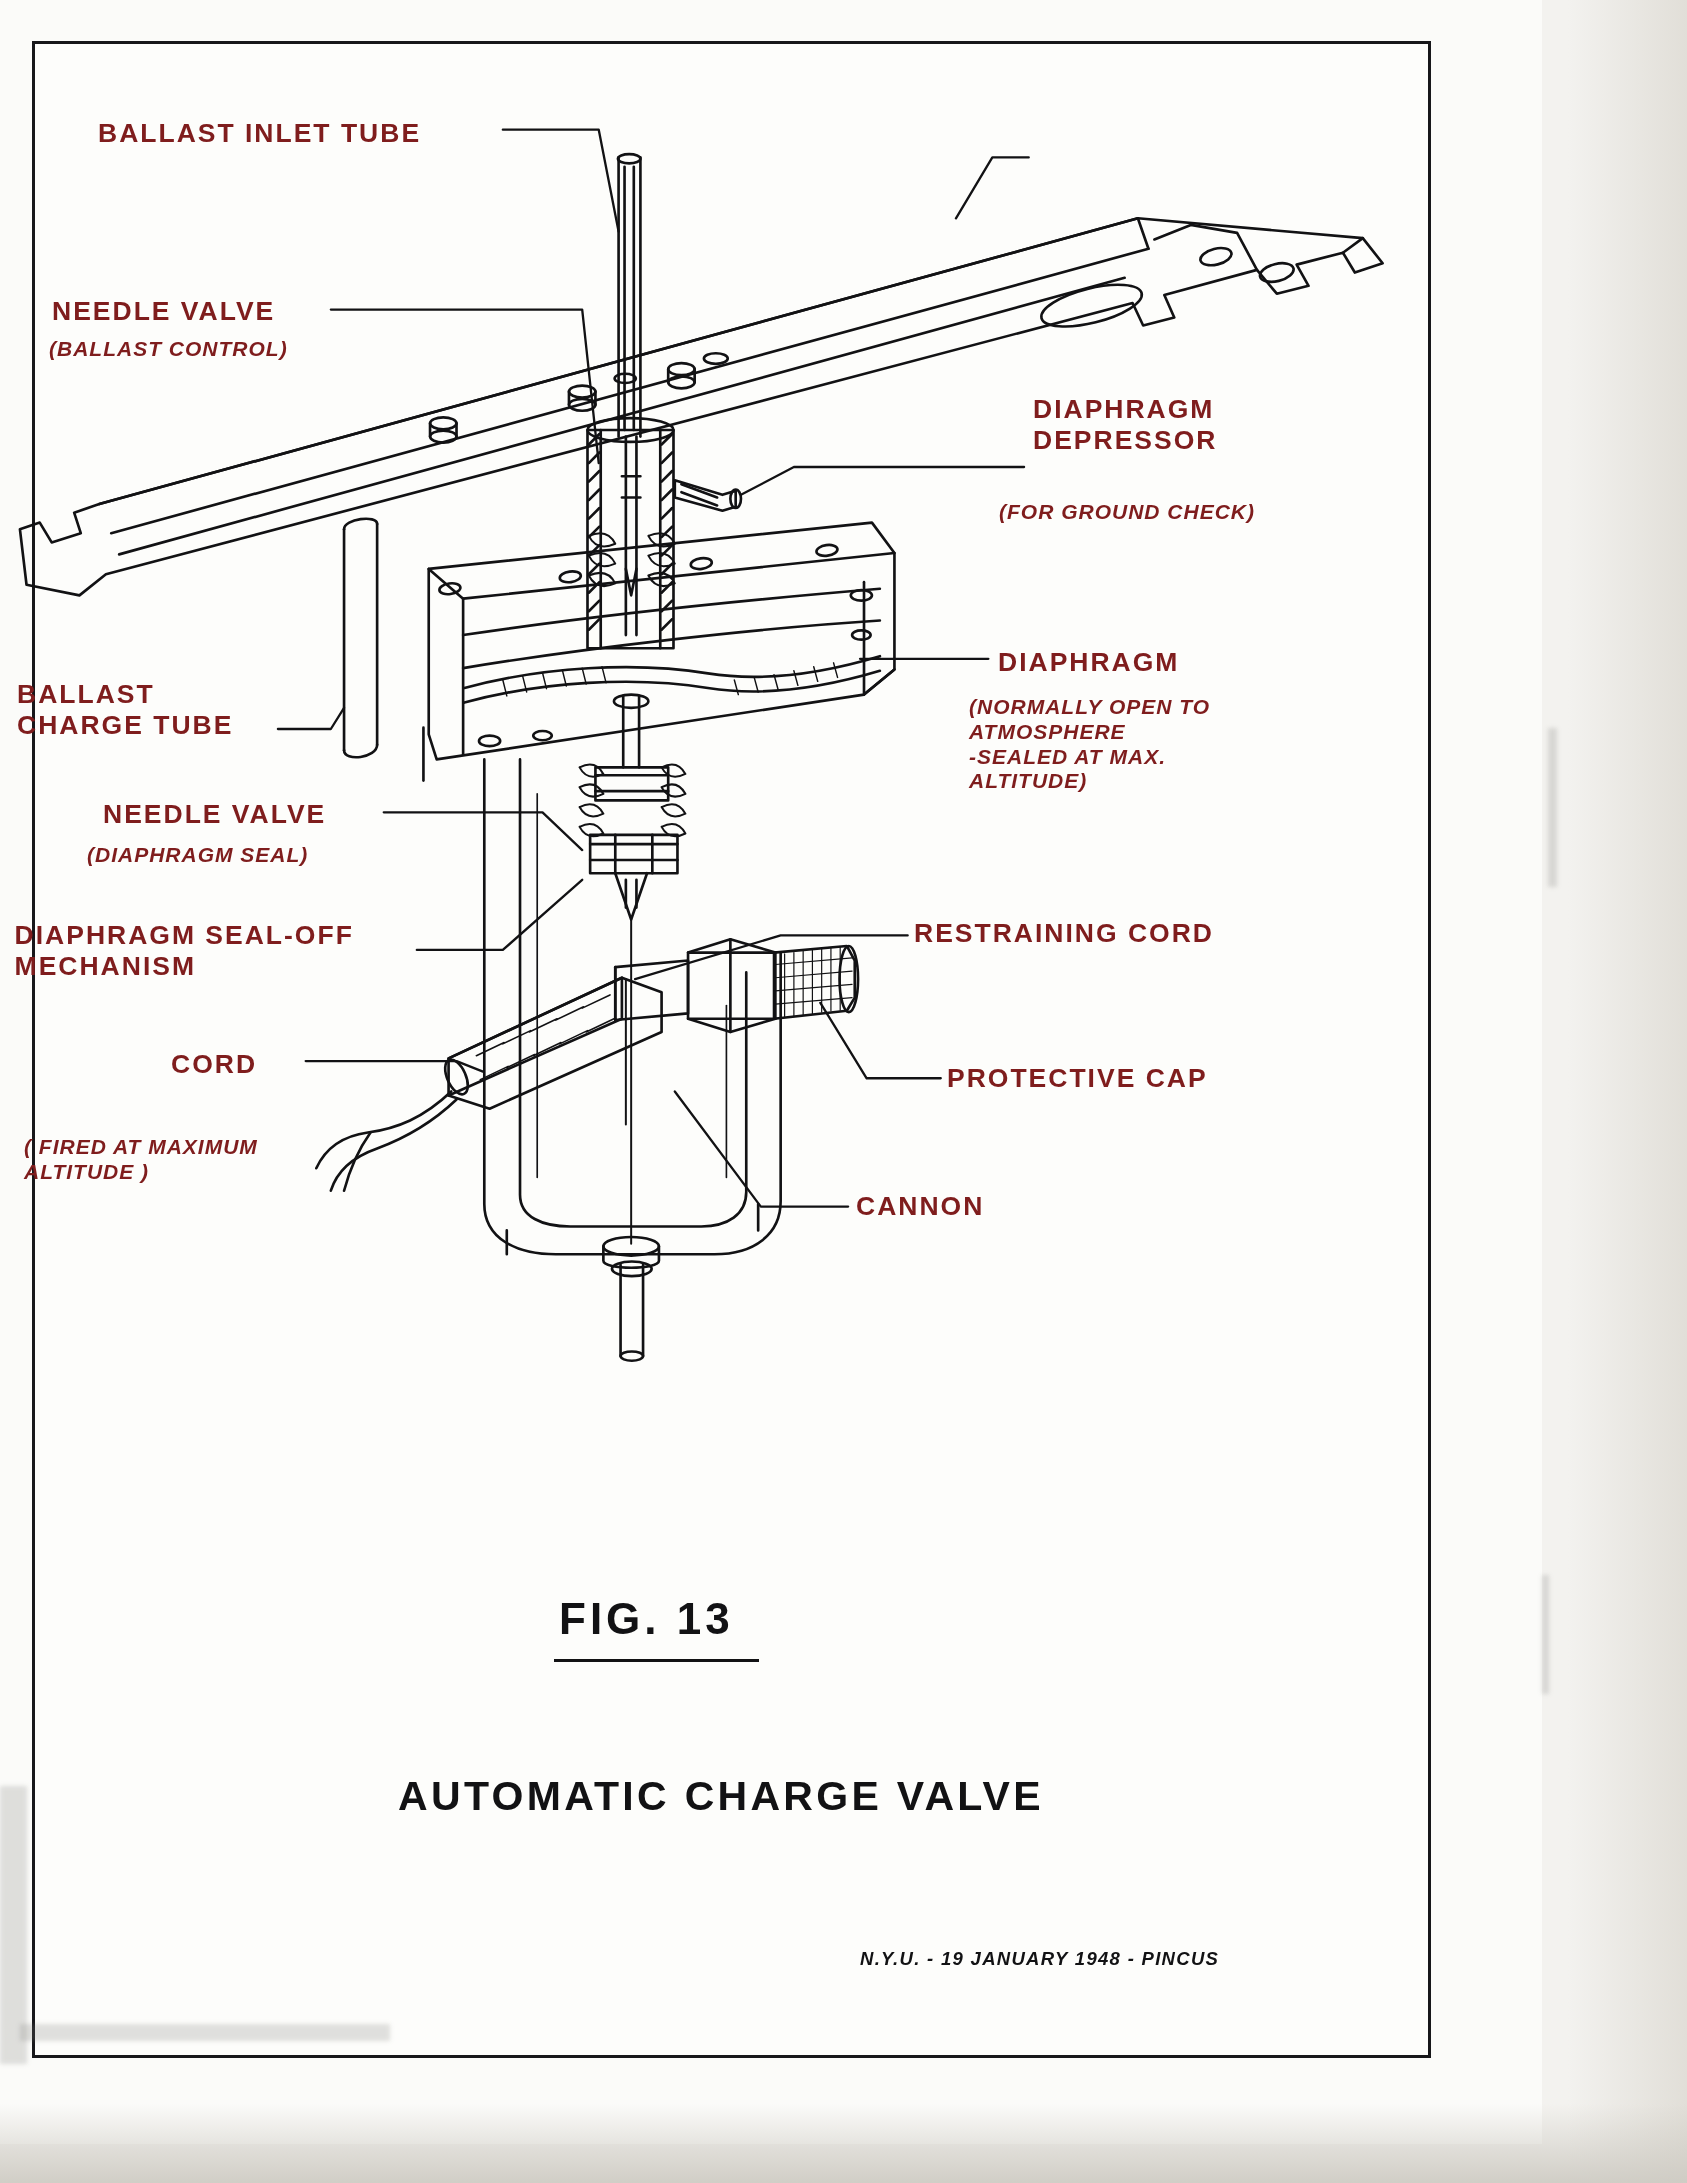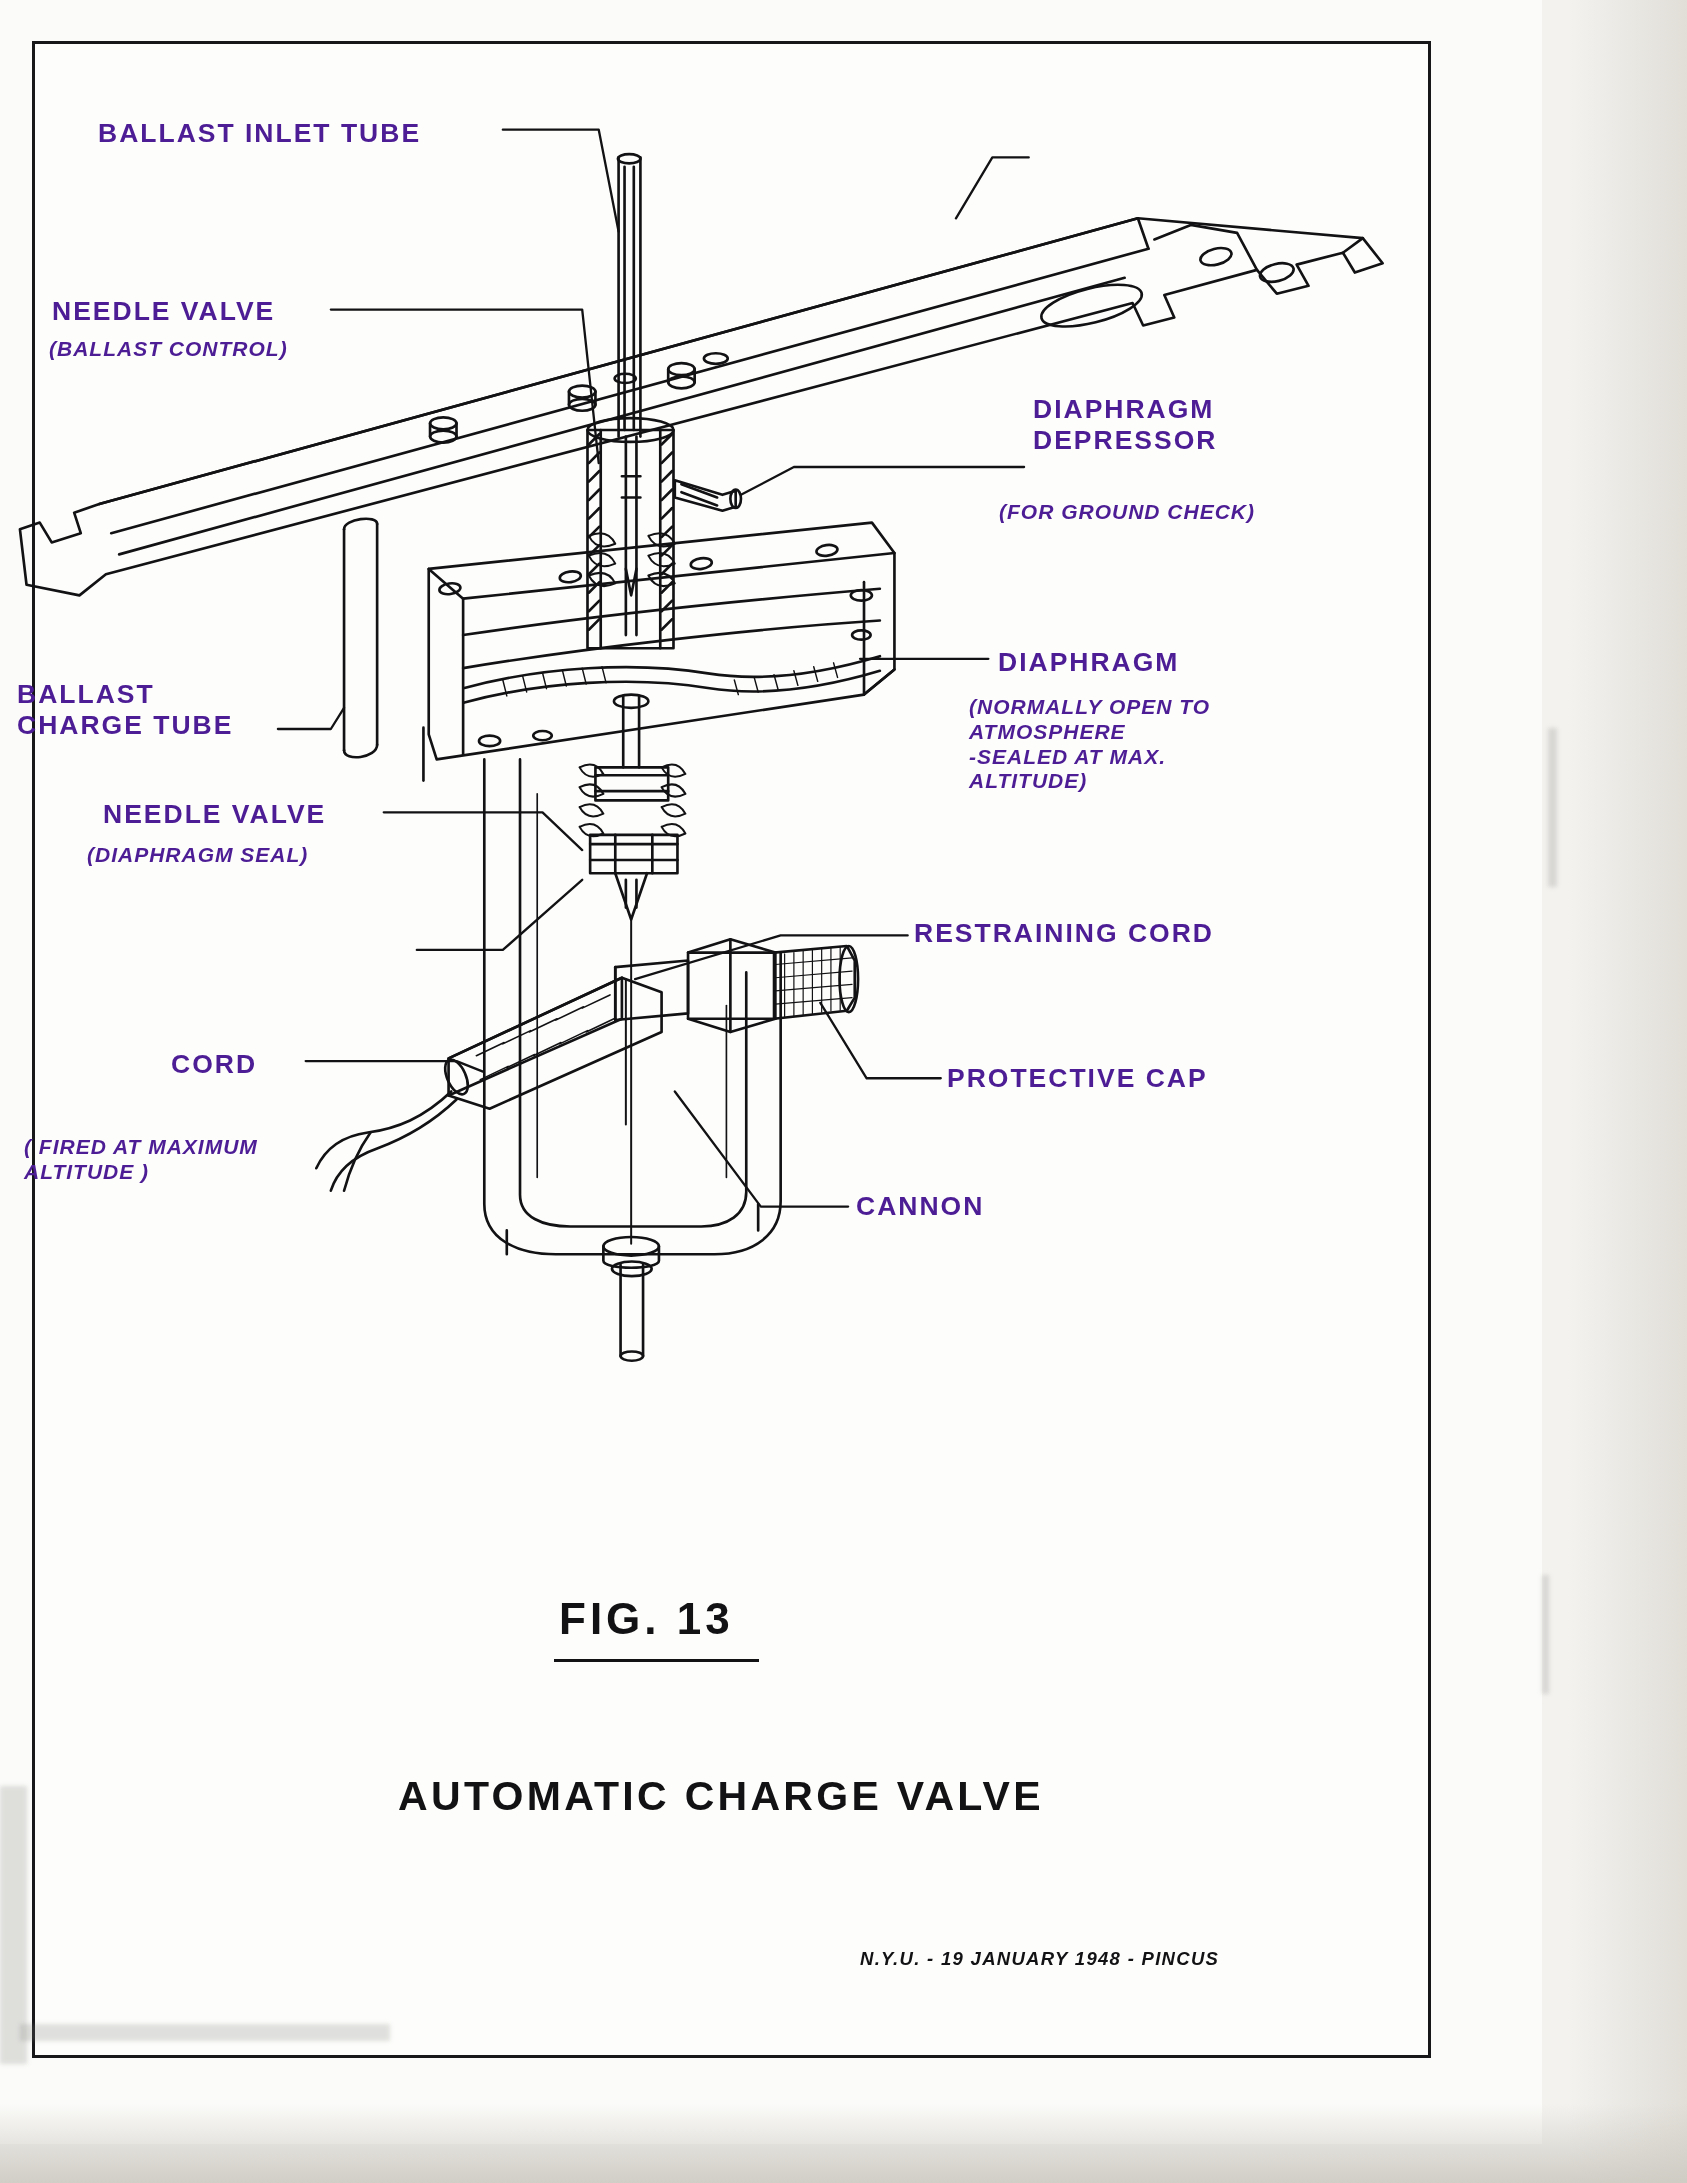--- a/index.html
+++ b/index.html
@@ -50,21 +50,21 @@
   }
   .smudge {
     position: absolute;
     background: rgba(120,118,112,0.22);
     filter: blur(2px);
   }
 
   
   .label {
     position: absolute;
-    color: #4c1d95;
+    color: #7f1d1d;
     font-family: "Liberation Sans", sans-serif;
     font-weight: bold;
     letter-spacing: 1.3px;
     white-space: pre;
     line-height: 1.18;
   }
   .label.big   { font-size: 26.5px; letter-spacing: 2px; }
   .label.sub   { font-size: 21px; font-style: italic; font-weight: bold; letter-spacing: 1px; }
 
   #fig-number {
@@ -134,20 +134,22 @@
 ATMOSPHERE
 -SEALED AT MAX.
 ALTITUDE)</div>
 
   <div class="label big" style="left:17px; top:679px;">BALLAST
 CHARGE TUBE</div>
 
   <div class="label big" style="left:103px; top:799px;">NEEDLE VALVE</div>
   <div class="label sub" style="left:87px; top:843px;">(DIAPHRAGM SEAL)</div>
 
+  <div class="label big" style="left:14.6px; top:920px;">DIAPHRAGM SEAL-OFF
+MECHANISM</div>
 
   <div class="label big" style="left:914px; top:918px;">RESTRAINING CORD</div>
 
   <div class="label big" style="left:171px; top:1049px;">CORD</div>
   <div class="label sub" style="left:24px; top:1093px;margin-top:42px;">( FIRED AT MAXIMUM
 ALTITUDE )</div>
 
   <div class="label big" style="left:947px; top:1063px;">PROTECTIVE CAP</div>
 
   <div class="label big" style="left:856px; top:1191px;">CANNON</div>

